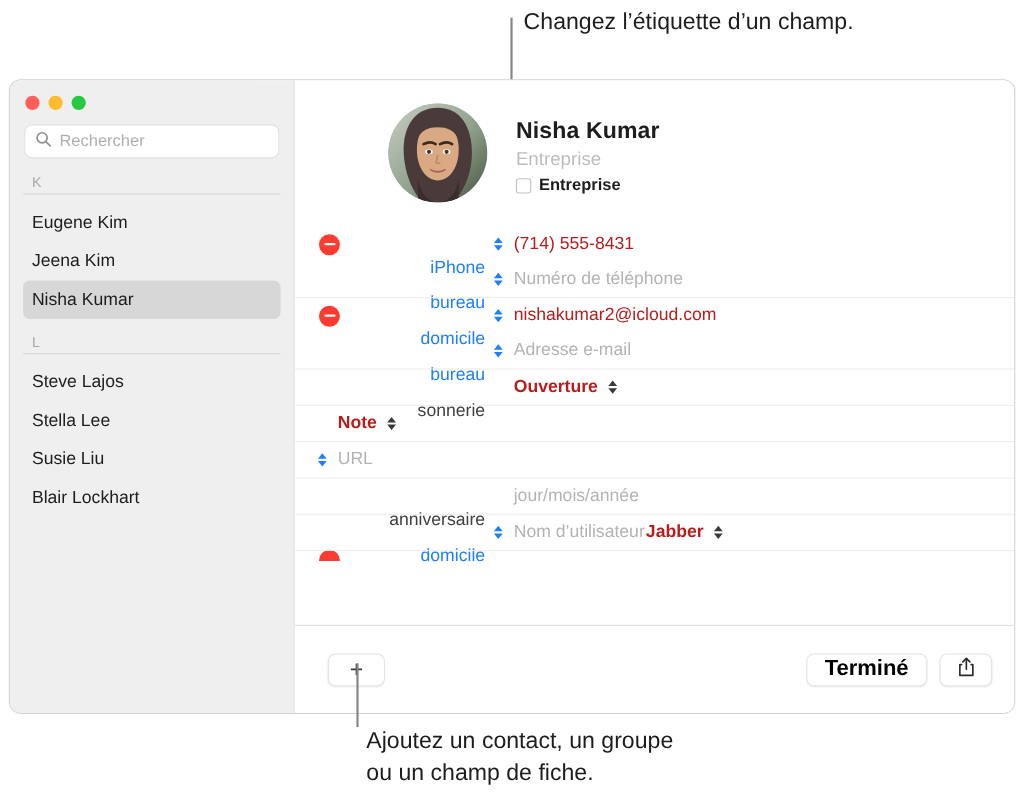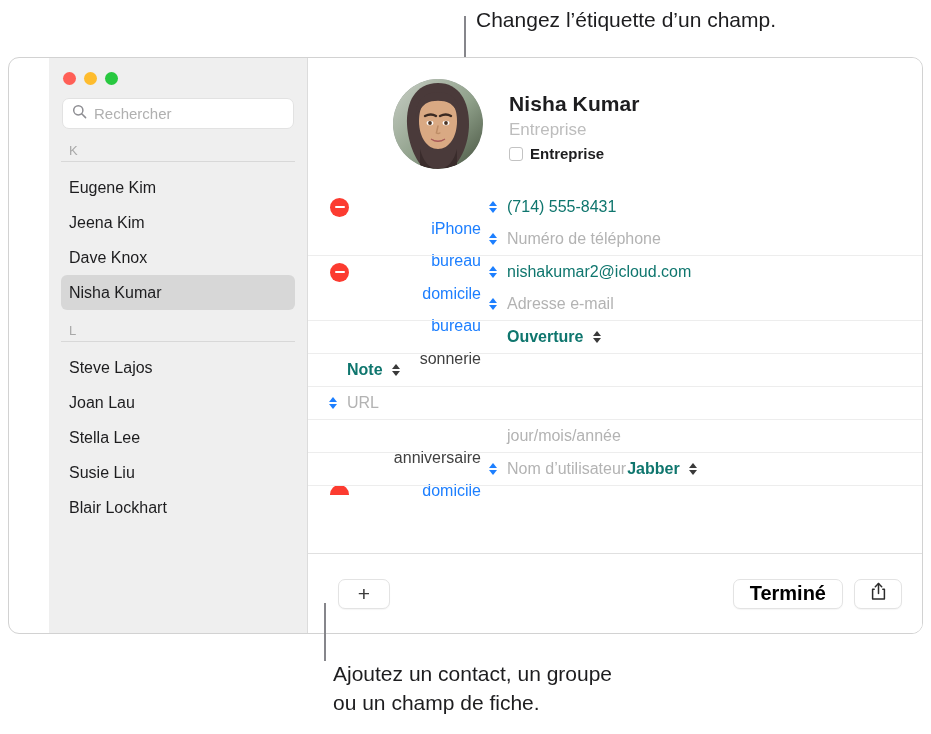--- a/index.html
+++ b/index.html
@@ -38,31 +38,30 @@
     left: 454px; top: 238px; width: 12px; height: 2px;
   }
   #leader-bottom-vert {
     left: 324px; top: 603px; width: 2px; height: 58px;
   }
 
   
   #app-window {
     position: absolute;
     left: 8px;
-    top: 57px;
+    top: 72px;
     width: 915px;
     height: 577px;
     background: #ffffff;
     border: 1px solid #d2d2d2;
     border-radius: 11px;
     box-sizing: border-box;
     overflow: hidden;
     display: flex;
     flex-direction: row;
-    padding-left: 40px;
   }
 
   
   #sidebar {
     width: 259px;
     flex: 0 0 259px;
     background: #efefef;
     border-right: 1px solid #dcdcdc;
     box-sizing: border-box;
     display: flex;
@@ -251,21 +250,21 @@
   }
   .chev.down {
     border-bottom: none;
     border-top: 5px solid #4a4a4a;
   }
   .stepper.dark .chev { border-bottom-color: #3a3a3a; }
   .stepper.dark .chev.down { border-top-color: #3a3a3a; border-bottom-color: transparent; }
 
   .field-value {
     font-size: 16px;
-    color: #0f766e;
+    color: #b91c1c;
     display: flex;
     align-items: center;
     min-width: 0;
   }
   .field-value.placeholder { color: #b3b3b3; }
   .field-value.bold { font-weight: bold; }
   .inline-gap { margin-left: 1px; }
 
   .clipped-minus {
     position: absolute;
@@ -334,26 +333,24 @@
         </svg>
       </span>
       <input id="search-input" type="text" placeholder="Rechercher" style="">
     </div>
 
     <div id="contact-list">
 
       <div class="section-header">K</div>
       <div class="contact-item">Eugene Kim</div>
       <div class="contact-item">Jeena Kim</div>
-      <div class="contact-item">Dave Knox</div>
       <div class="contact-item selected">Nisha Kumar</div>
 
       <div class="section-header" style="margin-top:9px;">L</div>
       <div class="contact-item">Steve Lajos</div>
-      <div class="contact-item">Joan Lau</div>
       <div class="contact-item">Stella Lee</div>
       <div class="contact-item">Susie Liu</div>
       <div class="contact-item">Blair Lockhart</div>
     </div>
   </div>
 
   <div id="detail">
     <div id="detail-scroll">
 
       <div id="contact-header">

